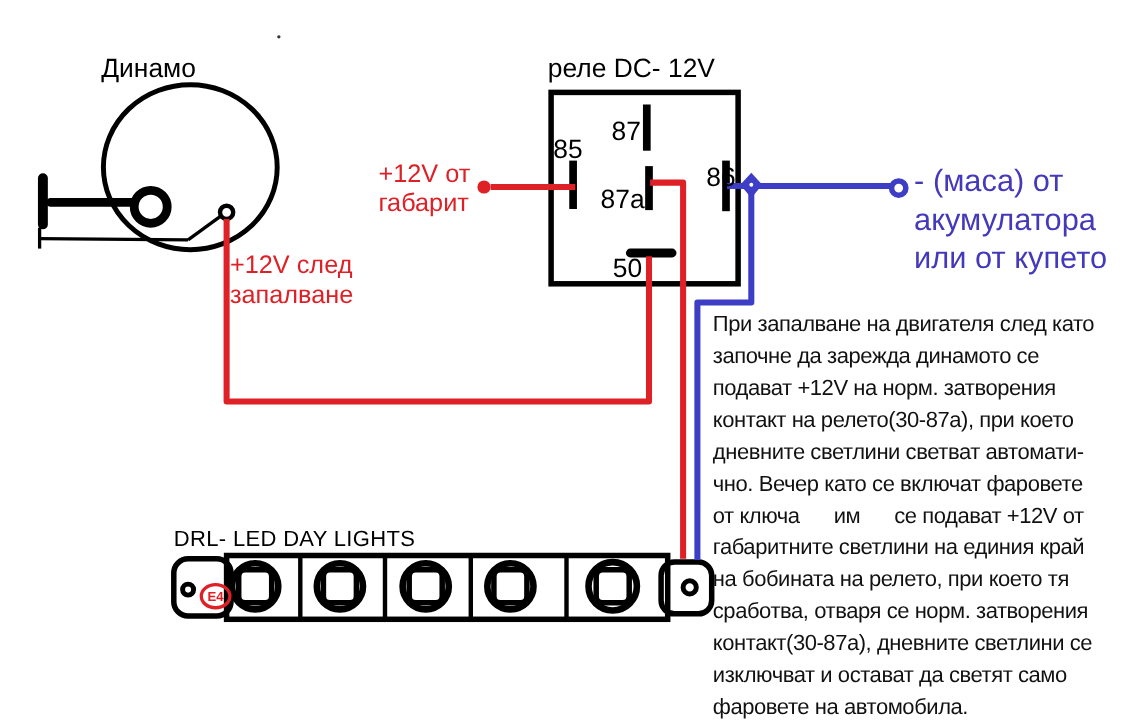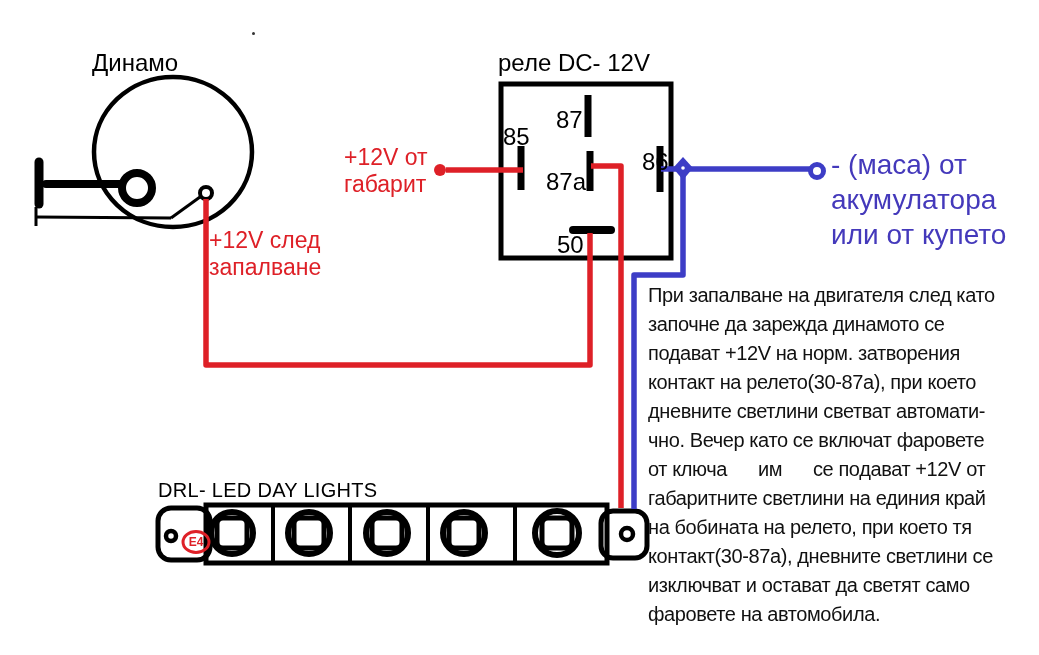--- a/index.html
+++ b/index.html
@@ -127,18 +127,19 @@
   <div class="note">
     <div class="note-line">При запалване на двигателя след като</div>
     <div class="note-line">започне да зарежда динамото се</div>
     <div class="note-line">подават +12V на норм. затворения</div>
     <div class="note-line">контакт на релето(30-87a), при което</div>
     <div class="note-line">дневните светлини светват автомати-</div>
     <div class="note-line">чно. Вечер като се включат фаровете</div>
     <div class="note-line">от ключа      им      се подават +12V от</div>
     <div class="note-line">габаритните светлини на единия край</div>
     <div class="note-line">на бобината на релето, при което тя</div>
+    <div class="note-line">сработва, отваря се норм. затворения</div>
     <div class="note-line">контакт(30-87a), дневните светлини се</div>
     <div class="note-line">изключват и остават да светят само</div>
     <div class="note-line">фаровете на автомобила.</div>
   </div>
 
 </div>
 
 </body></html>

